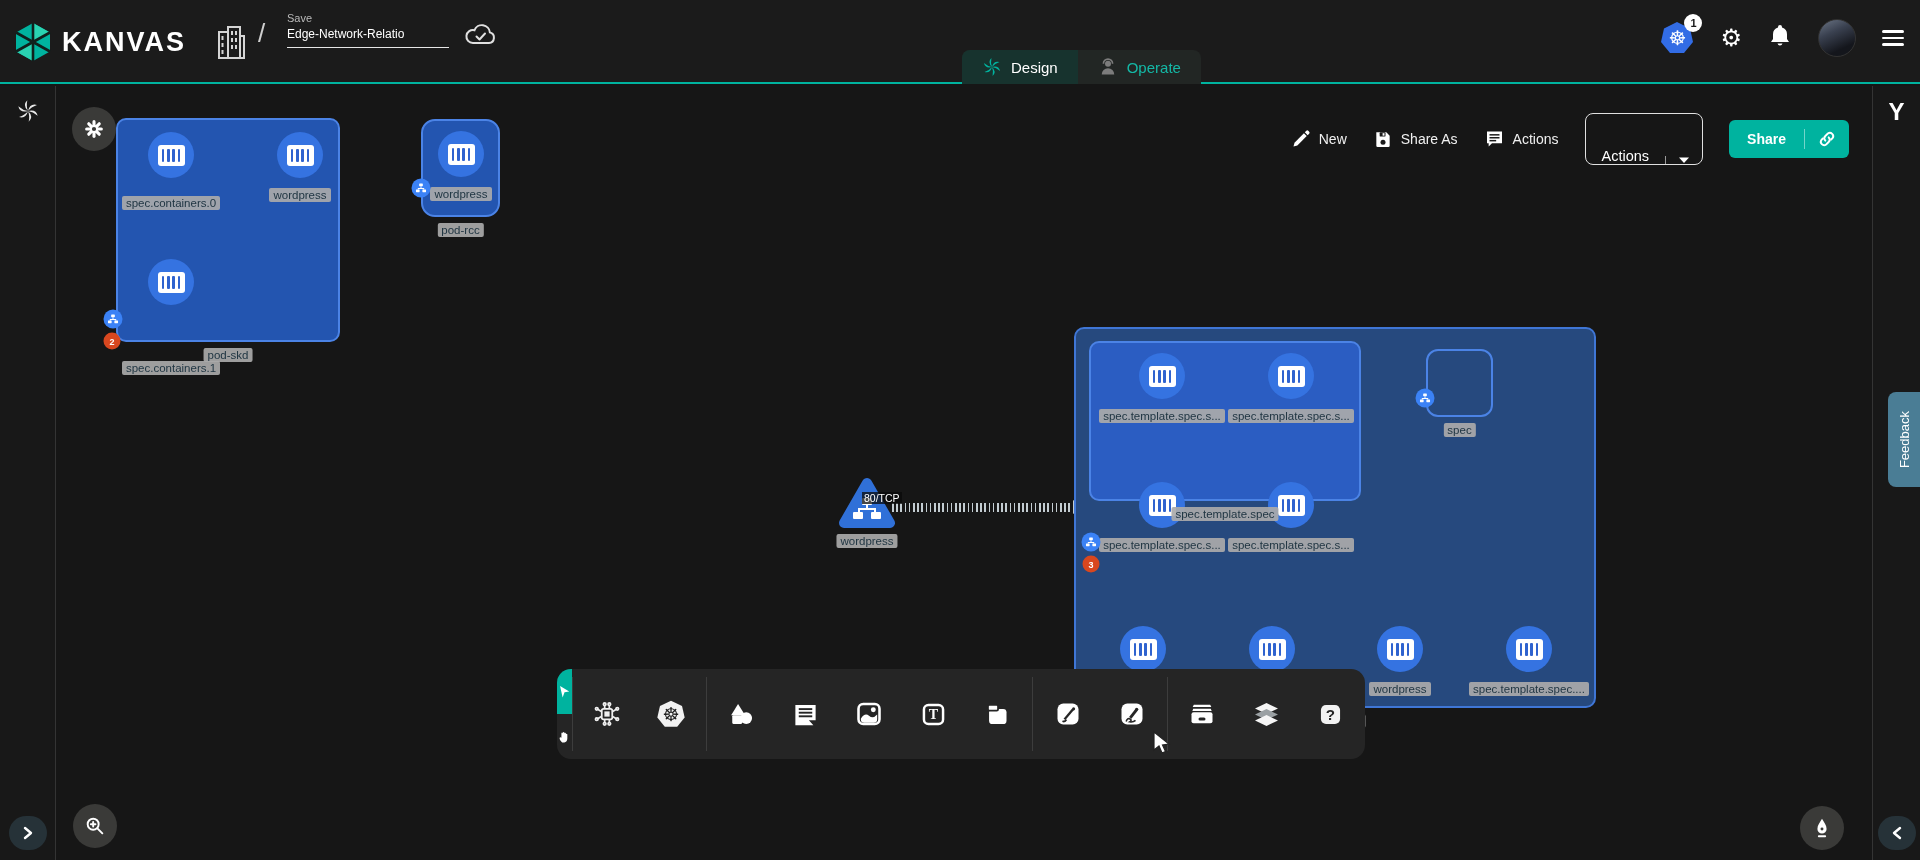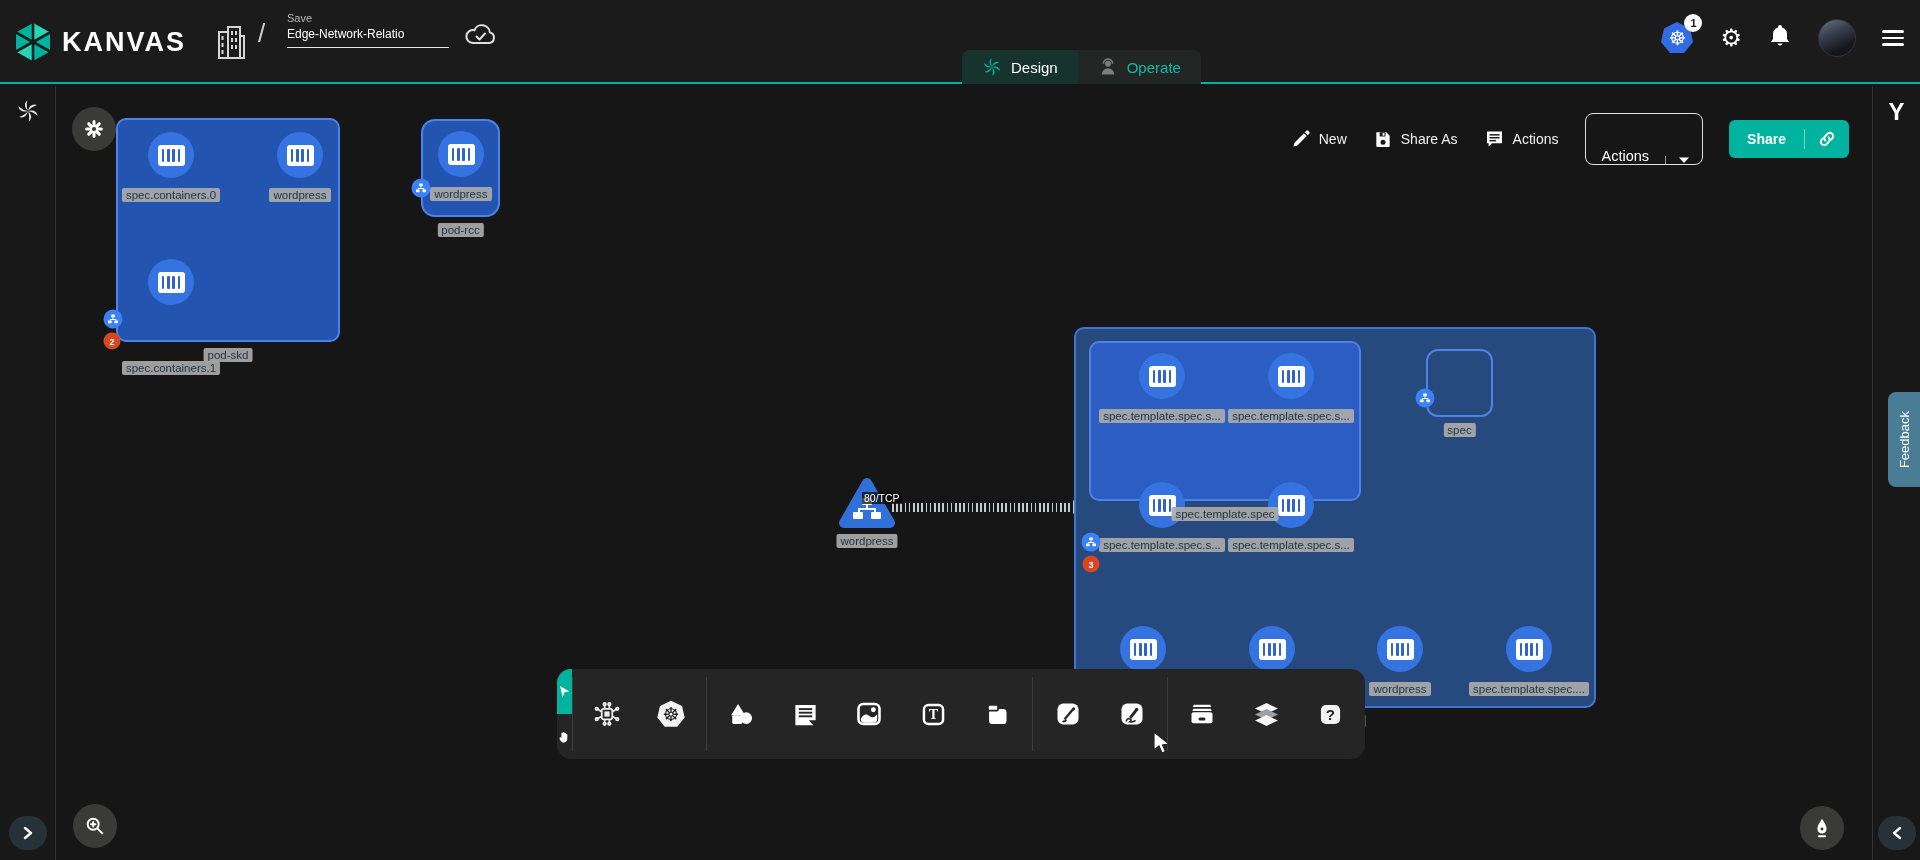--- a/index.html
+++ b/index.html
@@ -273,21 +273,21 @@
         <path d="M10 14 a4 4 0 0 1 0-5.6 l3-3 a4 4 0 0 1 5.6 5.6 l-1.6 1.6"></path>
         <path d="M14 10 a4 4 0 0 1 0 5.6 l-3 3 a4 4 0 0 1-5.6-5.6 l1.6-1.6"></path>
       </svg>
     </div>
   </div>
 </div>
 
 <div class="canvas">
 
   <div class="kgroup" style="left:59px; top:32px; width:224px; height:224px; background:#2355B0;">
-    <div class="knode" style="left:53px; top:12px;">
+    <div class="knode" style="left:53px; top:12px;gap:8px;">
       <div class="ncircle">
           <div class="cont-icon">
             <i></i>
             <i></i>
             <i></i>
             <i></i>
           </div>
         </div>
       <div class="nlabel">spec.containers.0</div>
     </div>

